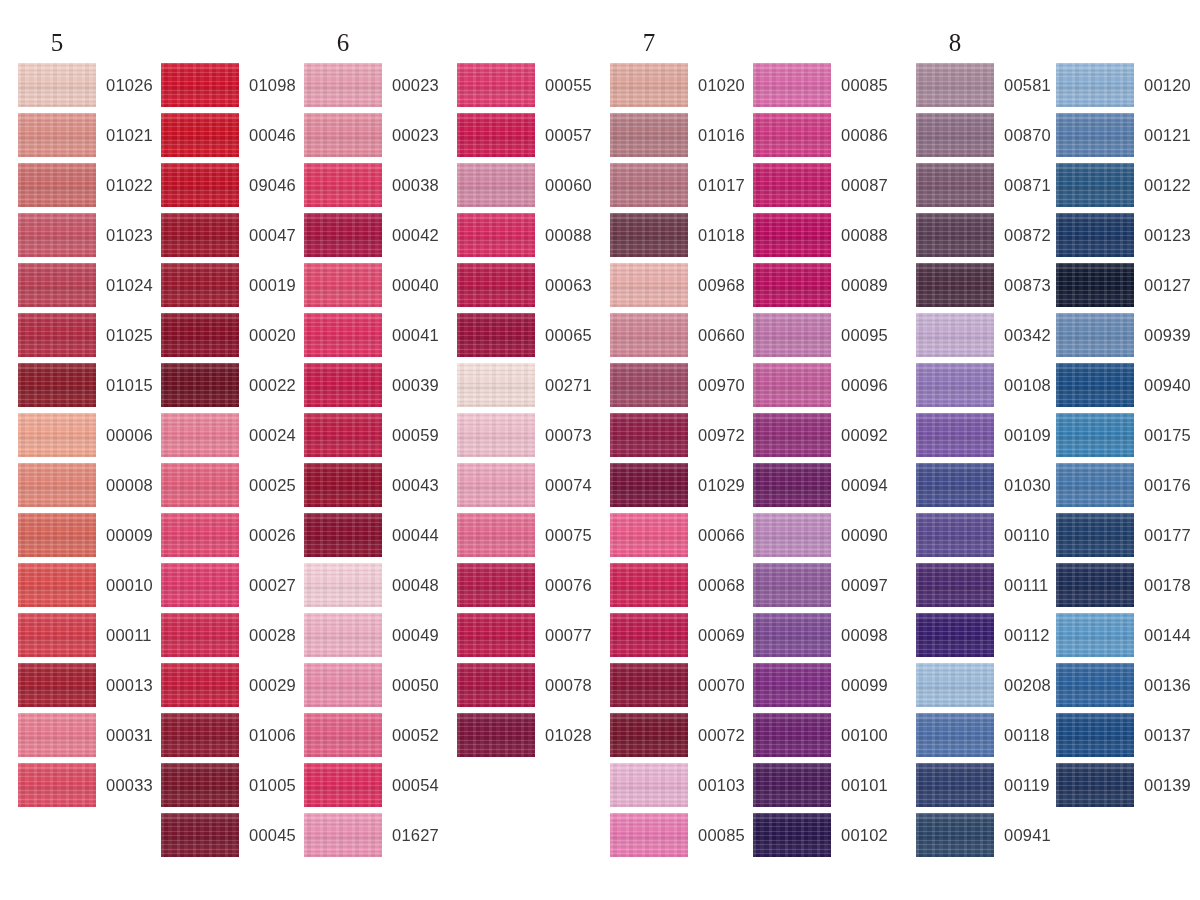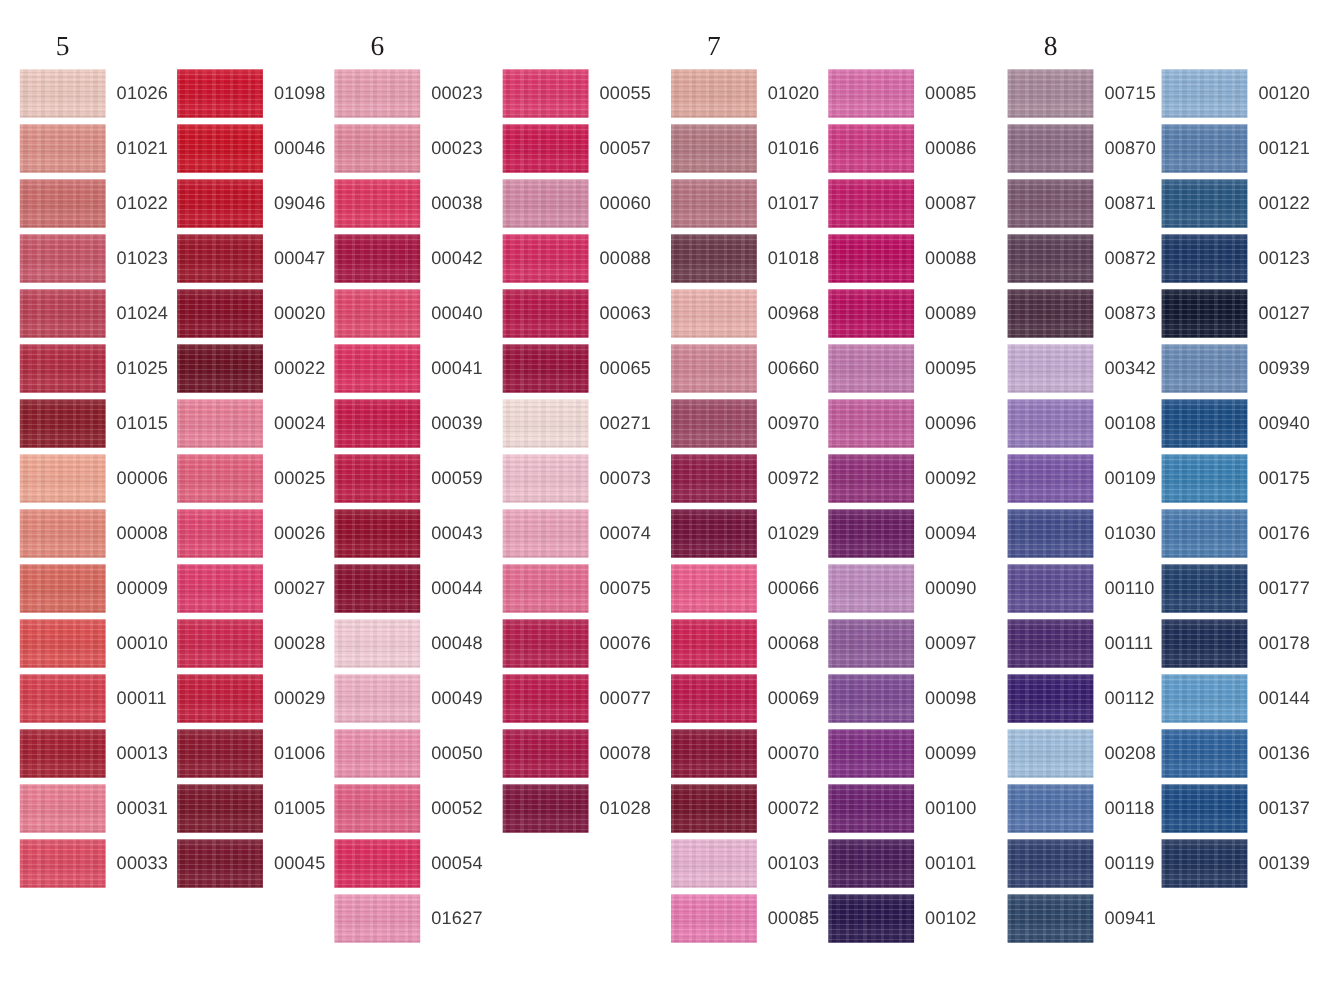--- a/index.html
+++ b/index.html
@@ -256,20 +256,27 @@
         <div class="swatch-label">09046</div>
       </div>
       <div class="swatch-row">
         <div class="swatch" style="background: rgb(158, 24, 44);">
           <div class="fibre"></div>
           <div class="sheen"></div>
         </div>
         <div class="swatch-label">00047</div>
       </div>
       <div class="swatch-row">
+        <div class="swatch" style="background: rgb(156, 28, 48);">
+          <div class="fibre"></div>
+          <div class="sheen"></div>
+        </div>
+        <div class="swatch-label">00019</div>
+      </div>
+      <div class="swatch-row">
         <div class="swatch" style="background: rgb(138, 18, 41);">
           <div class="fibre"></div>
           <div class="sheen"></div>
         </div>
         <div class="swatch-label">00020</div>
       </div>
       <div class="swatch-row">
         <div class="swatch" style="background: rgb(110, 20, 38);">
           <div class="fibre"></div>
           <div class="sheen"></div>
@@ -781,21 +788,21 @@
         </div>
         <div class="swatch-label">00102</div>
       </div>
     </div>
     <div class="swatch-column" style="left: 916px;">
       <div class="swatch-row">
         <div class="swatch" style="background: rgb(168, 138, 156);">
           <div class="fibre"></div>
           <div class="sheen"></div>
         </div>
-        <div class="swatch-label">00715</div>
+        <div class="swatch-label">00581</div>
       </div>
       <div class="swatch-row">
         <div class="swatch" style="background: rgb(142, 111, 135);">
           <div class="fibre"></div>
           <div class="sheen"></div>
         </div>
         <div class="swatch-label">00870</div>
       </div>
       <div class="swatch-row">
         <div class="swatch" style="background: rgb(124, 91, 114);">

